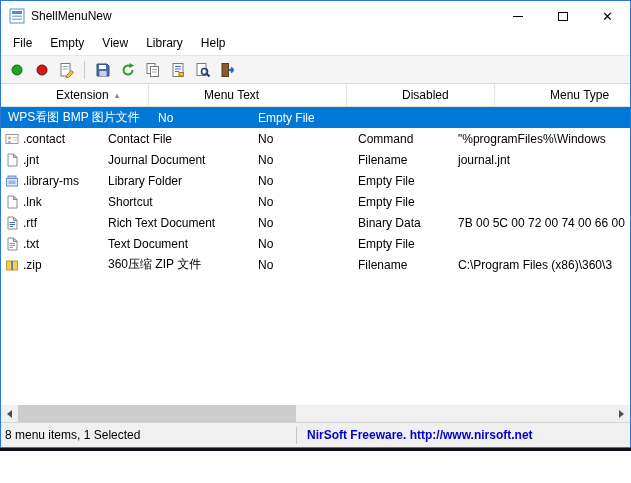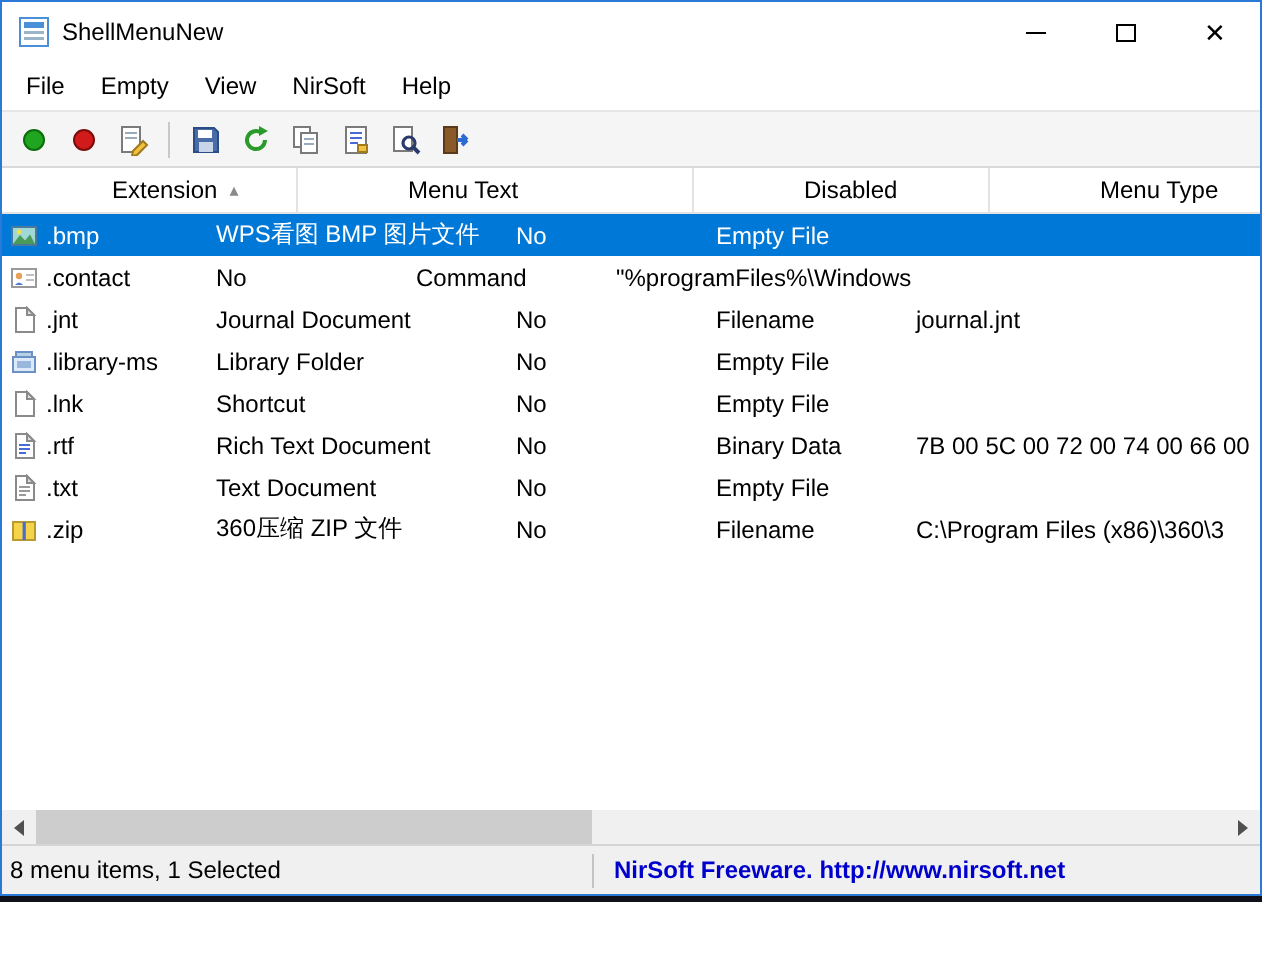--- a/index.html
+++ b/index.html
@@ -110,21 +110,21 @@
           <span class="max-glyph"></span>
         </button>
       <button class="caption-btn">✕</button>
     </div>
   </div>
 
   <div class="menubar">
     <span class="menu-item">File</span>
     <span class="menu-item">Empty</span>
     <span class="menu-item">View</span>
-    <span class="menu-item">NirSoft</span>
+    <span class="menu-item">Library</span>
     <span class="menu-item">Help</span>
   </div>
 
   <div class="toolbar">
     <button class="tool-btn">
       <svg width="16" height="16">
           <circle cx="8" cy="8" r="5" fill="#1fa51f" stroke="#0c6b0c"></circle>
         </svg>
     </button>
     <button class="tool-btn">
@@ -192,48 +192,39 @@
         <span>Extension</span>
         <span class="sort">▴</span>
       </div>
       <div class="hcell c-menutext">Menu Text</div>
       <div class="hcell c-disabled">Disabled</div>
       <div class="hcell c-menutype">Menu Type</div>
       <div class="hcell c-newdata">New File Data</div>
     </div>
     <div class="tbody" id="table-body">
         <div class="trow sel">
-          <div class="cell c-ext">
-            <span class="ficon">
-              <svg width="14" height="14" viewBox="0 0 14 14">
-                <rect x="1" y="2.5" width="12" height="9" fill="#9fd8d4" stroke="#4a7a9a"></rect>
-                <circle cx="4.5" cy="5" r="1.2" fill="#f4e04a"></circle>
-                <path d="M1.5 11 L5 6.5 L7.5 9.2 L10 6.2 L12.5 11 Z" fill="#4a9a5a"></path>
-              </svg>
-            </span>
-            <span>.bmp</span>
-          </div>
           <div class="cell c-menutext">WPS看图 BMP 图片文件</div>
           <div class="cell c-disabled">No</div>
           <div class="cell c-menutype">Empty File</div>
           <div class="cell c-newdata"></div>
         </div>
         <div class="trow">
           <div class="cell c-ext">
             <span class="ficon">
               <svg width="14" height="14" viewBox="0 0 14 14">
                 <rect x="1" y="2.5" width="12" height="9" fill="#ffffff" stroke="#999999"></rect>
                 <circle cx="4.5" cy="6" r="1.6" fill="#e8a05a"></circle>
                 <path d="M2.5 10.5 Q4.5 8 6.5 10.5 Z" fill="#4a7ad4"></path>
                 <rect x="8" y="5" width="4" height="1" fill="#c0c0c0"></rect>
                 <rect x="8" y="7.5" width="4" height="1" fill="#c0c0c0"></rect>
               </svg>
             </span>
             <span>.contact</span>
           </div>
+          <div class="cell c-menutext">Contact File</div>
           <div class="cell c-disabled">No</div>
           <div class="cell c-menutype">Command</div>
           <div class="cell c-newdata">"%programFiles%\Windows</div>
         </div>
         <div class="trow">
           <div class="cell c-ext">
             <span class="ficon">
               <svg width="14" height="14" viewBox="0 0 14 14">
                 <path d="M3 1 H8.5 L12 4.5 V13 H3 Z" fill="#ffffff" stroke="#8a8a8a"></path>
                 <path d="M8.5 1 L12 4.5 H8.5 Z" fill="#e0e0e0" stroke="#8a8a8a"></path>

